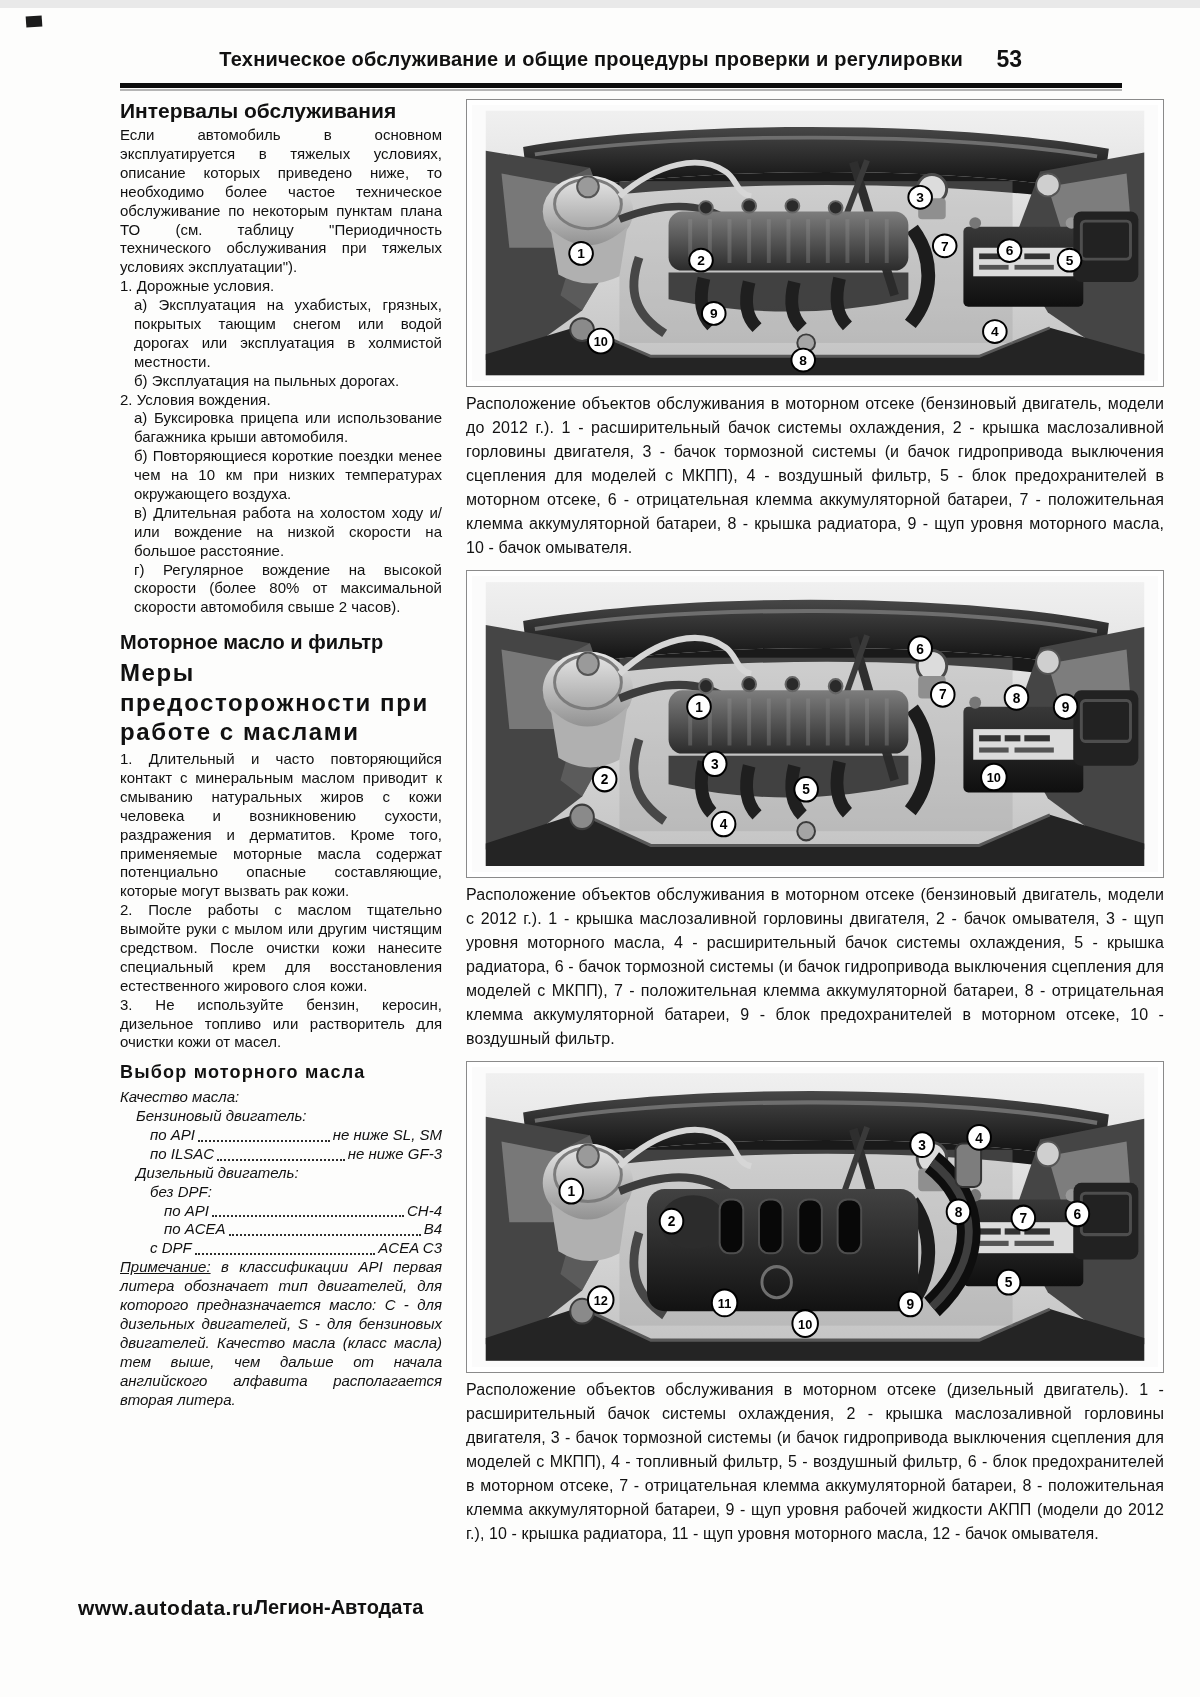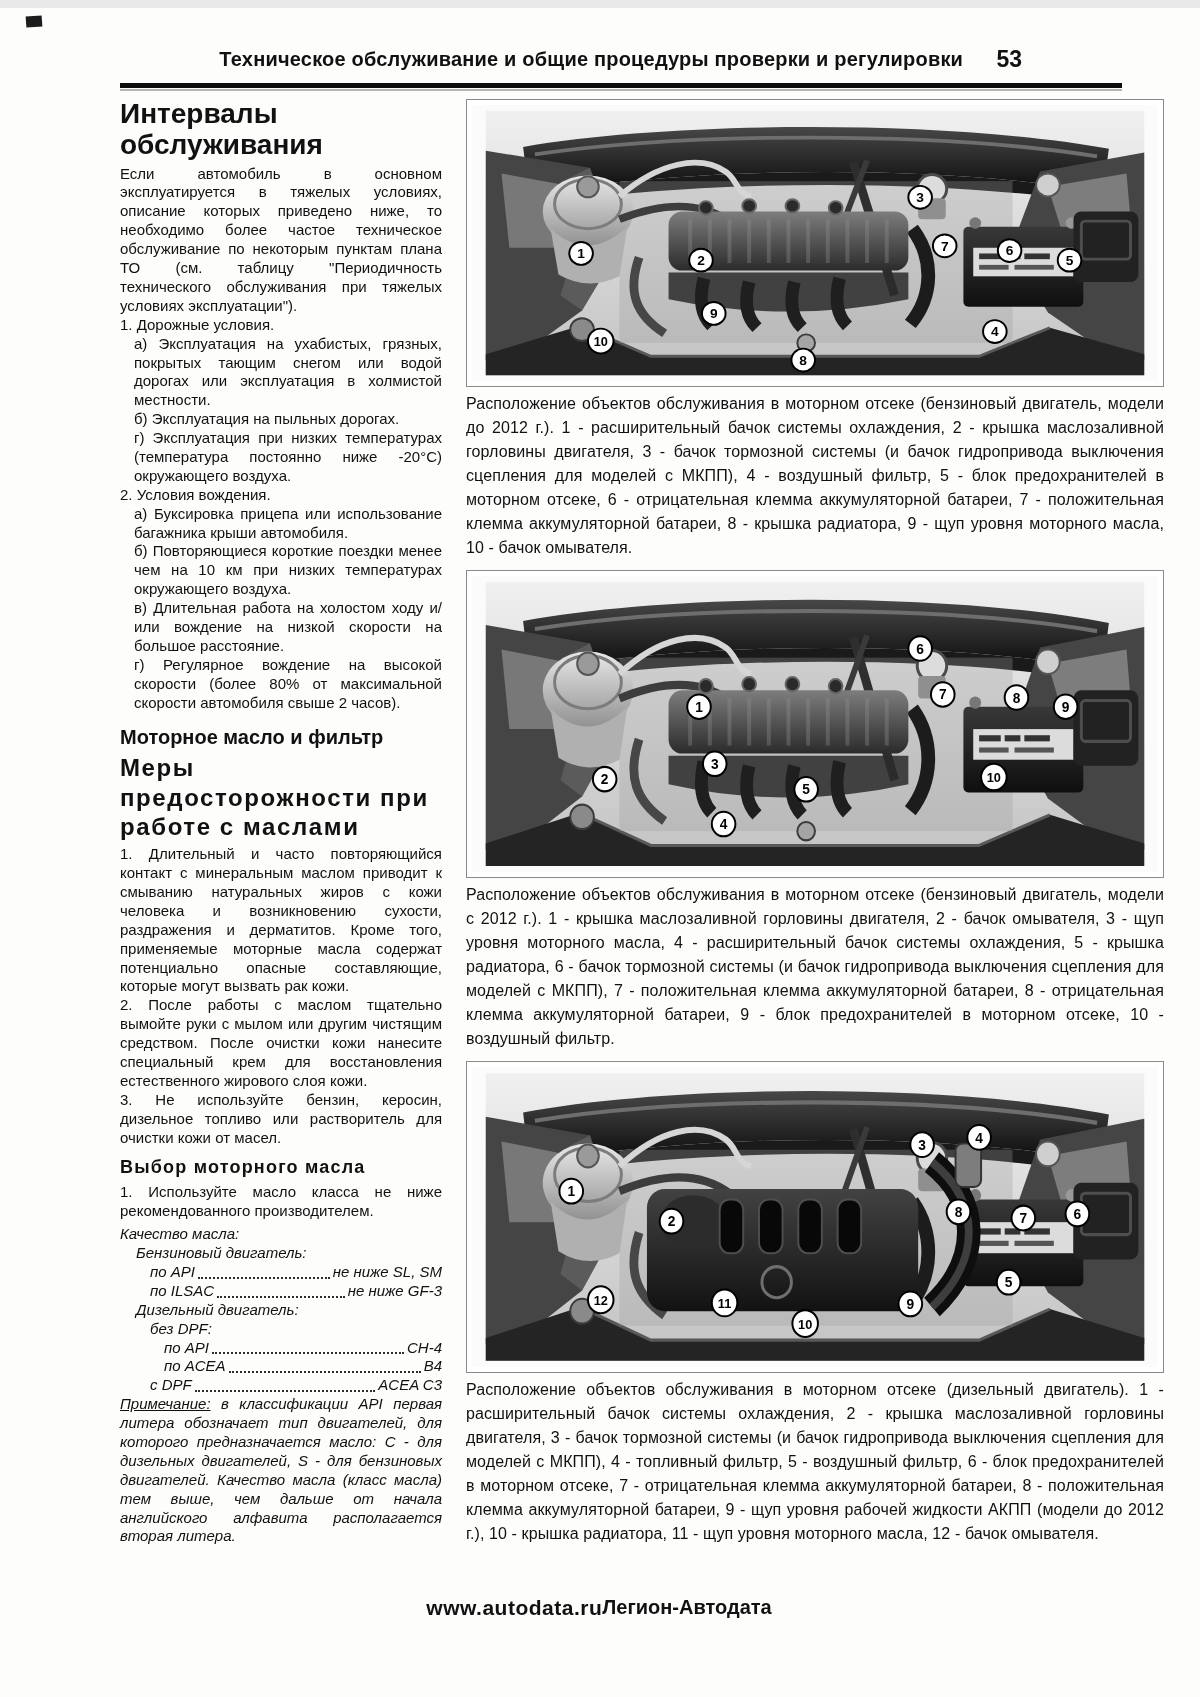--- a/index.html
+++ b/index.html
@@ -18,21 +18,21 @@
     font-weight:bold;font-size:20px;white-space:nowrap;letter-spacing:0.2px;
   }
   .header .pagenum{position:absolute;right:100px;top:24px;font-weight:bold;font-size:23px;}
   .rule{height:5px;background:#0d0d0d;margin-top:3px;}
   .rule2{height:2px;background:#b5b5b5;margin-top:1px;}
   
   .cols{display:flex;gap:24px;margin-top:8px;}
   .leftcol{width:322px;flex:0 0 322px;font-size:15px;line-height:1.26;text-align:justify;}
   .rightcol{width:698px;flex:0 0 698px;}
   .leftcol p{margin:0;}
-  h2.sec{font-size:28px;line-height:1.1;margin:0 0 4px 0;text-align:left;}
+  h2.sec{font-size:21px;line-height:1.1;margin:0 0 4px 0;text-align:left;}
   h1.sec{font-size:20px;line-height:1.15;margin:14px 0 4px 0;text-align:left;}
   h3.sec{font-size:24px;line-height:1.22;margin:2px 0 4px 0;letter-spacing:1.6px;text-align:left;}
   h3.sec2{font-size:18px;line-height:1.22;margin:10px 0 4px 0;letter-spacing:1.2px;text-align:left;}
   .item{padding-left:14px;}
   .specs{font-style:italic;margin-top:4px;}
   .spec-line{margin:0;}
   .ind1{padding-left:16px;}
   .ind2{padding-left:30px;}
   .ind3{padding-left:44px;}
   .spec-row{display:flex;align-items:flex-end;}
@@ -41,21 +41,21 @@
   .note{font-style:italic;margin-top:8px;}
   .note .nlabel{text-decoration:underline;}
   
   .figure{border:1px solid #8a8a8a;background:#fff;padding:5px;}
   .figure svg{display:block;width:100%;}
   .caption{
     font-weight:normal;font-size:16px;line-height:24px;text-align:justify;
     margin:5px 0 10px 0;letter-spacing:0.1px;
   }
   
-  .footer{position:absolute;left:78px;right:80px;top:1588px;display:flex;justify-content:center;}
+  .footer{position:absolute;left:78px;right:80px;top:1588px;display:flex;justify-content:flex-start;}
   .footer .site{font-weight:bold;font-size:21px;letter-spacing:0.5px;}
   .footer .publisher{font-weight:bold;font-size:20px;}
   .callout-num{font-family:"Liberation Sans","DejaVu Sans",sans-serif;}
 </style>
 </head>
 <body>
 
 <svg width="0" height="0" style="position:absolute" aria-hidden="true">
   <defs>
     <linearGradient id="gPh" x1="0" y1="0" x2="0" y2="1">
@@ -174,36 +174,34 @@
 
   <div class="cols">
 
     <div class="leftcol">
       <h2 class="sec">Интервалы обслуживания</h2>
       <p>Если автомобиль в основном эксплуатируется в тяжелых условиях, описание которых приведено ниже, то необходимо более частое техническое обслуживание по некоторым пунктам плана ТО (см. таблицу "Периодичность технического обслуживания при тяжелых условиях эксплуатации").</p>
 
       <p>1. Дорожные условия.</p>
       <p class="item">а) Эксплуатация на ухабистых, грязных, покрытых тающим снегом или водой дорогах или эксплуатация в холмистой местности.</p>
       <p class="item">б) Эксплуатация на пыльных дорогах.</p>
-      <p class="item">г) Эксплуатация при низких температурах (температура постоянно ниже -20°С) окружающего воздуха.</p>
 
       <p>2. Условия вождения.</p>
       <p class="item">а) Буксировка прицепа или использование багажника крыши автомобиля.</p>
       <p class="item">б) Повторяющиеся короткие поездки менее чем на 10 км при низких температурах окружающего воздуха.</p>
       <p class="item">в) Длительная работа на холостом ходу и/или вождение на низкой скорости на большое расстояние.</p>
       <p class="item">г) Регулярное вождение на высокой скорости (более 80% от максимальной скорости автомобиля свыше 2 часов).</p>
 
       <h1 class="sec">Моторное масло и фильтр</h1>
       <h3 class="sec">Меры предосторожности при работе с маслами</h3>
       <p>1. Длительный и часто повторяющийся контакт с минеральным маслом приводит к смыванию натуральных жиров с кожи человека и возникновению сухости, раздражения и дерматитов. Кроме того, применяемые моторные масла содержат потенциально опасные составляющие, которые могут вызвать рак кожи.</p>
       <p>2. После работы с маслом тщательно вымойте руки с мылом или другим чистящим средством. После очистки кожи нанесите специальный крем для восстановления естественного жирового слоя кожи.</p>
       <p>3. Не используйте бензин, керосин, дизельное топливо или растворитель для очистки кожи от масел.</p>
 
       <h3 class="sec2">Выбор моторного масла</h3>
-      <p>1. Используйте масло класса не ниже рекомендованного производителем.</p>
 
       <div class="specs">
         <p class="spec-line">Качество масла:</p>
         <p class="spec-line ind1">Бензиновый двигатель:</p>
         <div class="spec-row ind2">
           <span>по API</span>
           <span class="leader"></span>
           <span class="val">не ниже SL, SM</span>
         </div>
         <div class="spec-row ind2">

